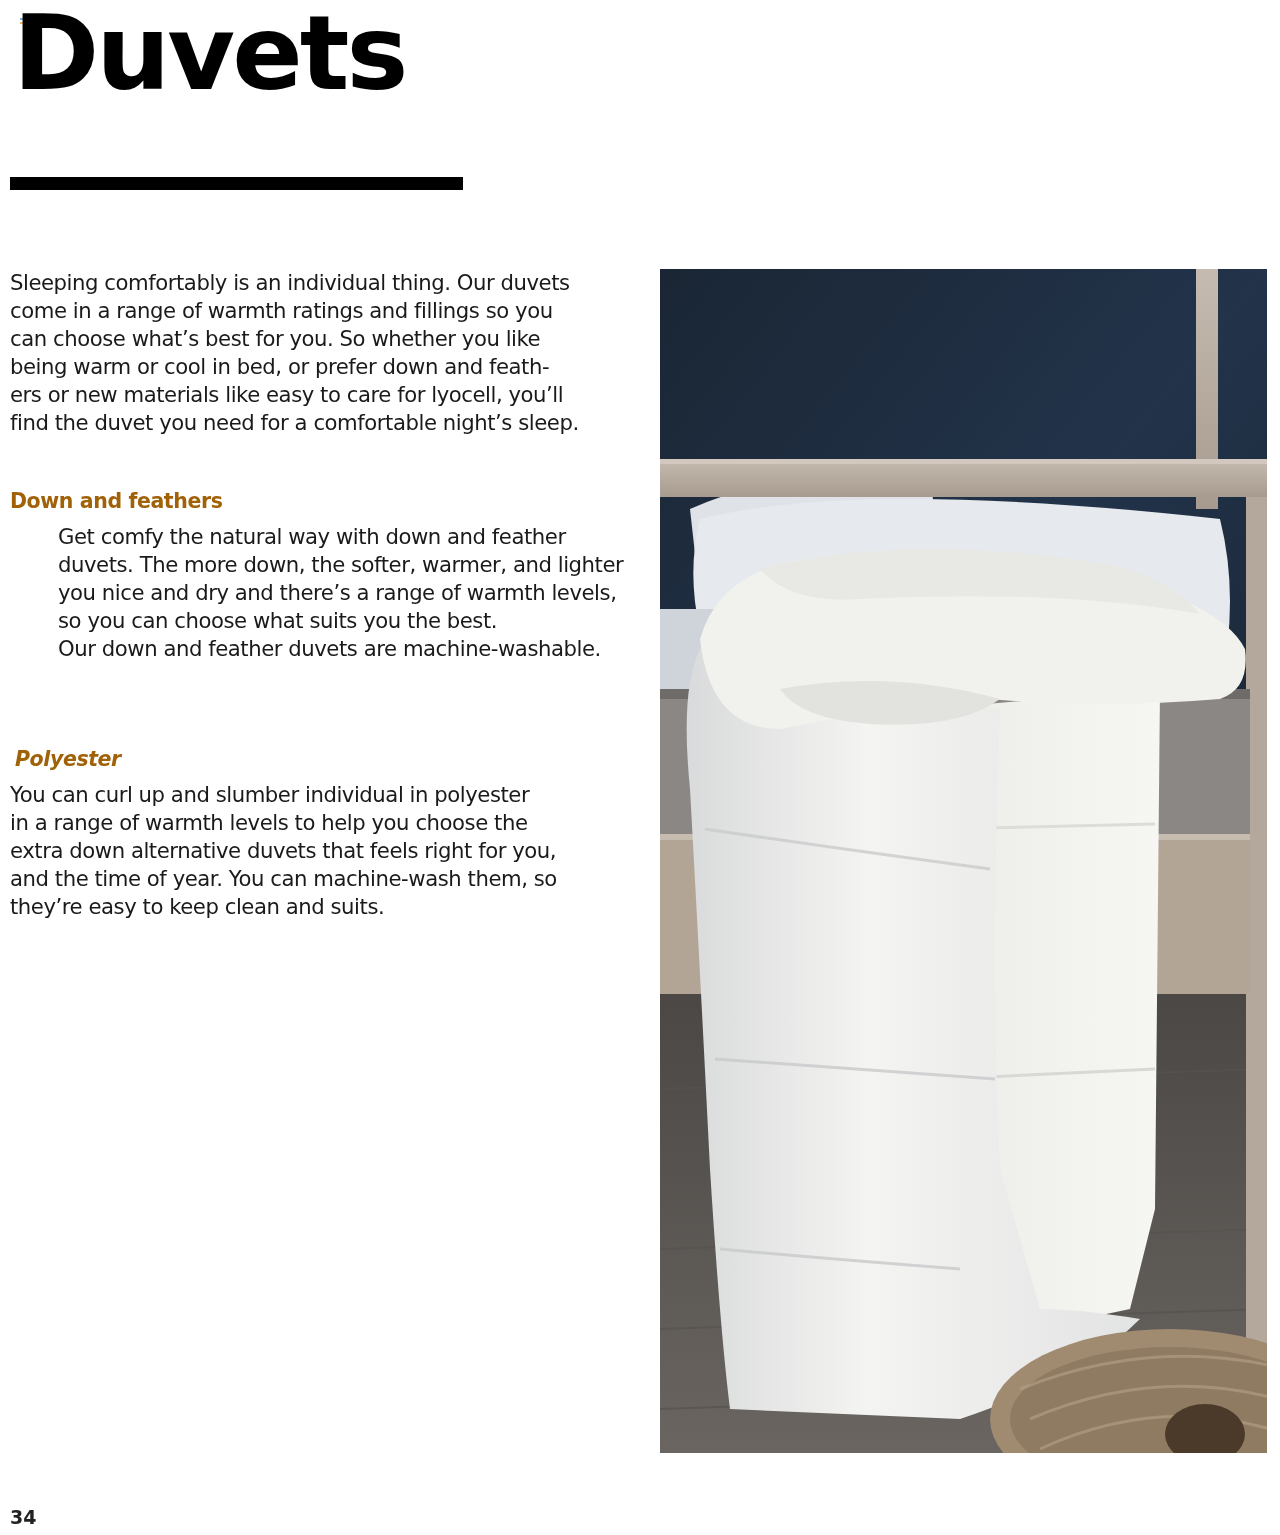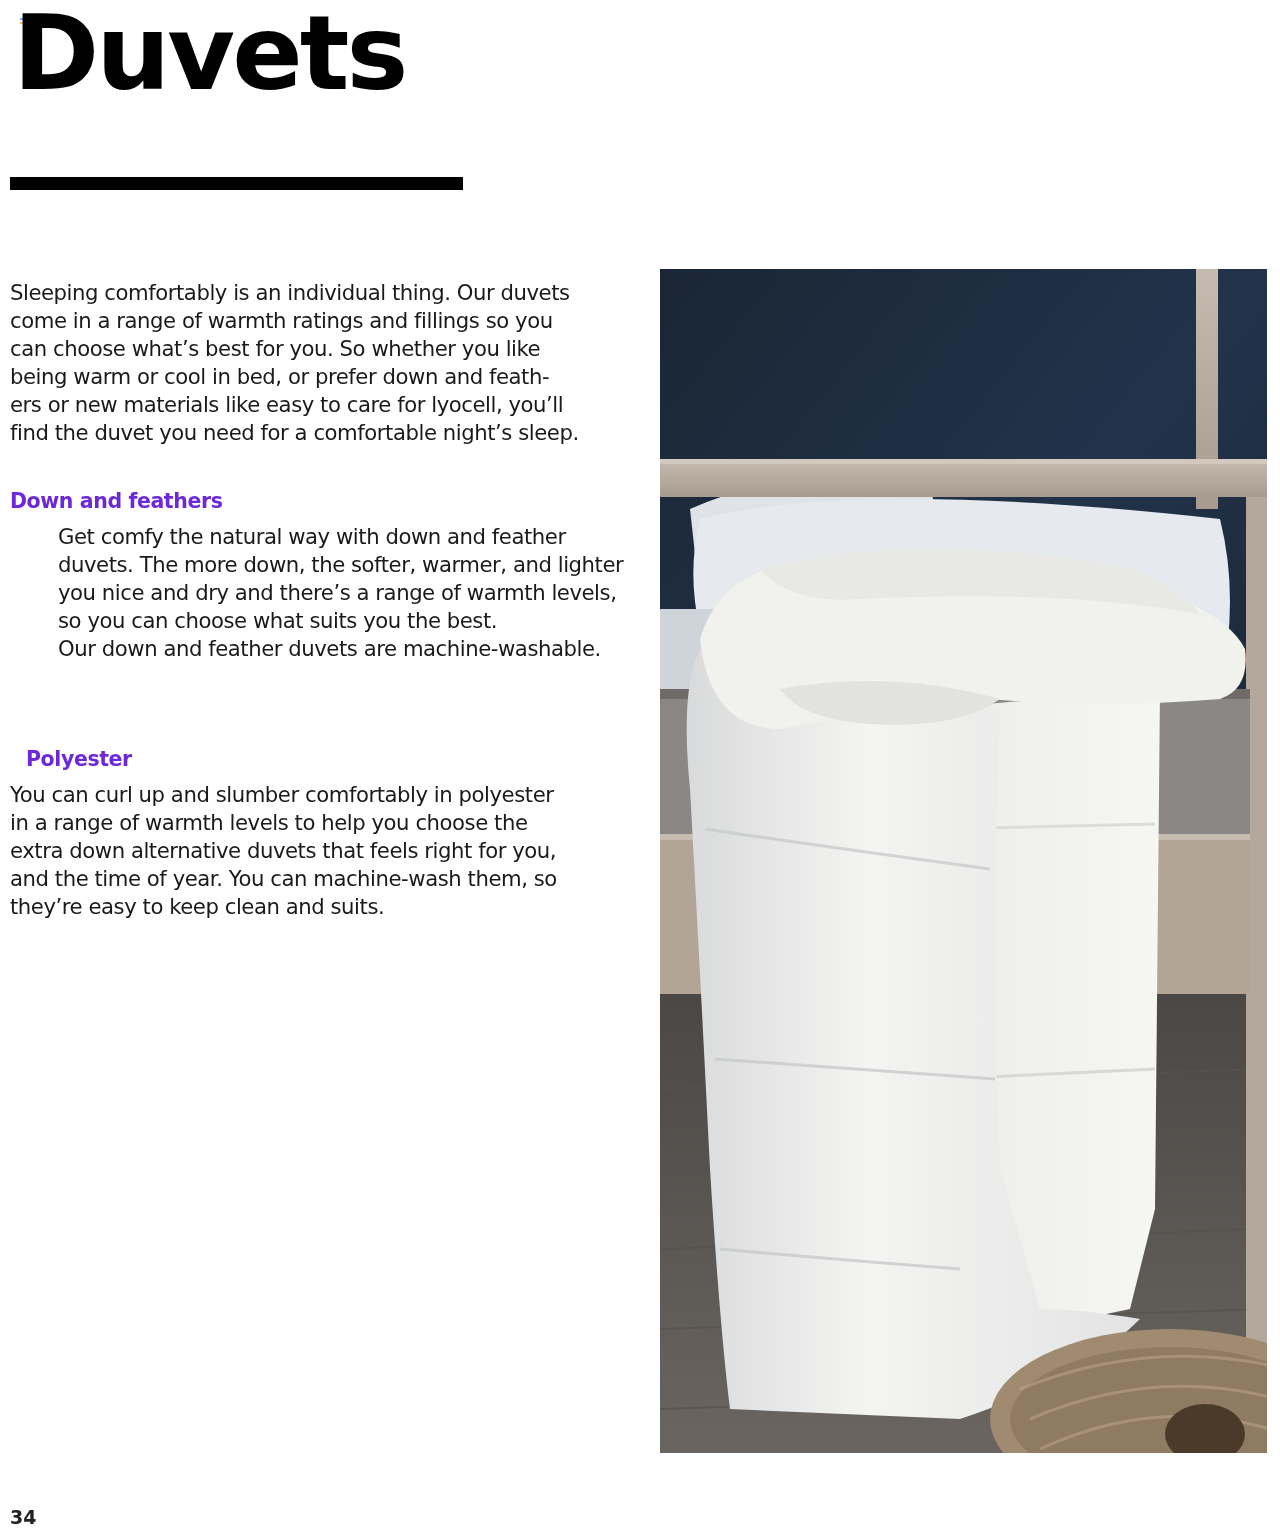--- a/index.html
+++ b/index.html
@@ -41,26 +41,26 @@
       font-size: 21.2px;
       line-height: 27.9px;
       letter-spacing: -0.45px;
       color: #1a1a1a;
     }
     .para p { white-space: nowrap; }
     .section-heading {
       font-weight: bold;
       font-size: 20.5px;
       letter-spacing: -0.4px;
-      color: #6d28d9;
+      color: #a16207;
     }
-    #intro { position: absolute; left: 0; top: 14px; }
+    #intro { position: absolute; left: 0; top: 4px; }
     #h-down { position: absolute; left: 0; top: 223px; }
     #p-down { position: absolute; left: 0; top: 258px; margin-left: 48px; }
-    #h-poly { position: absolute; left: 16px; top: 481px; }
+    #h-poly { position: absolute; left: 5px; top: 481px; font-style: italic; }
     #p-poly { position: absolute; left: 0; top: 516px; }
 
     .photo {
       position: absolute;
       left: 660px; top: 269px;
       width: 607px; height: 1184px;
       overflow: hidden;
       background: #1d2a38;
     }
     .photo svg { display: block; }
@@ -98,21 +98,21 @@
   <div id="p-down" class="para">
     <p>Get comfy the natural way with down and feather</p>
     <p>duvets. The more down, the softer, warmer, and lighter</p>
     <p>you nice and dry and there’s a range of warmth levels,</p>
     <p>so you can choose what suits you the best.</p>
     <p>Our down and feather duvets are machine-washable.</p>
   </div>
 
   <h2 id="h-poly" class="section-heading">Polyester</h2>
   <div id="p-poly" class="para">
-    <p>You can curl up and slumber comfortably in polyester</p>
+    <p>You can curl up and slumber individual in polyester</p>
     <p>in a range of warmth levels to help you choose the</p>
     <p>extra down alternative duvets that feels right for you,</p>
     <p>and the time of year. You can machine-wash them, so</p>
     <p>they’re easy to keep clean and suits.</p>
   </div>
 </div>
 
 <div class="photo" title="White duvet draped over a light wooden bed frame against a dark navy wall, with pillows, grey floor and a woven basket">
   <svg width="607" height="1184" viewBox="0 0 607 1184" xmlns="http://www.w3.org/2000/svg">
     <defs>

